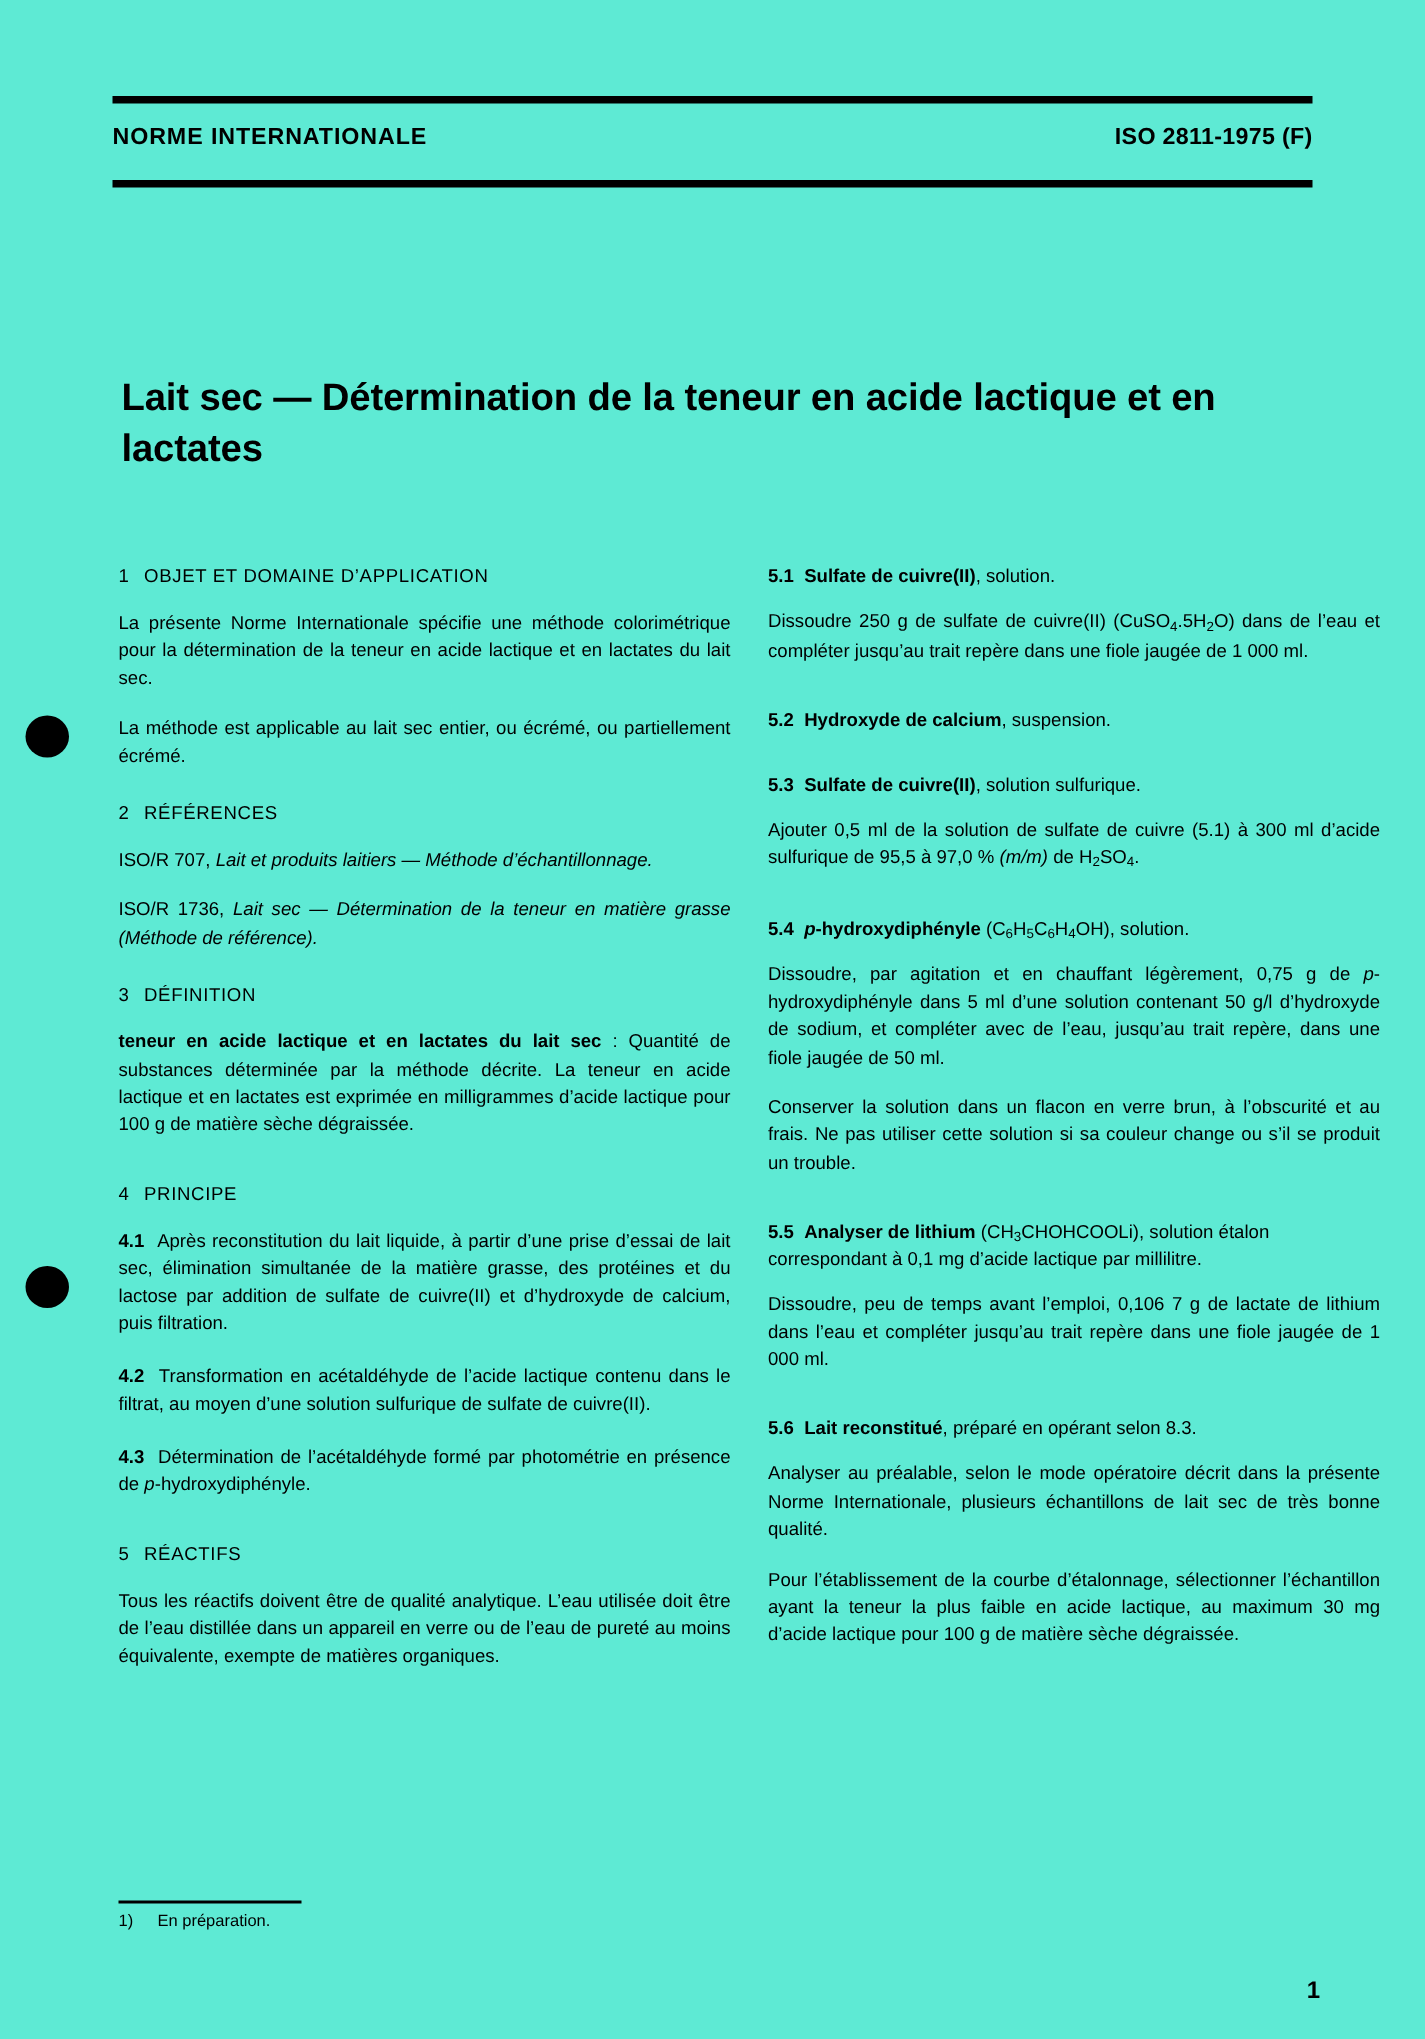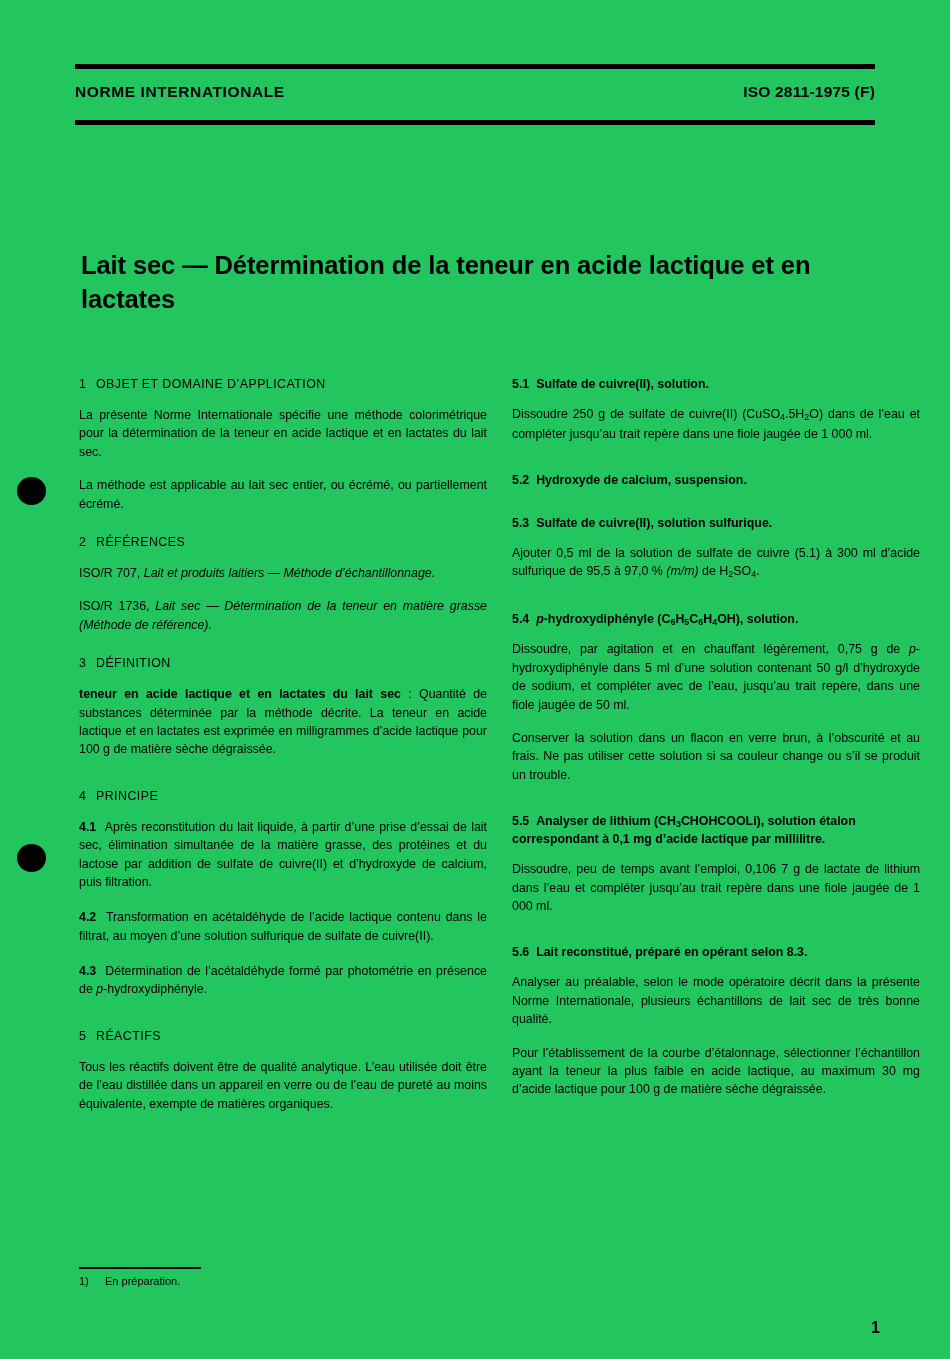--- a/index.html
+++ b/index.html
@@ -9,21 +9,21 @@
     background: #ffffff;
   }
   body {
     font-family: "Liberation Sans", sans-serif;
     color: #000000;
   }
   .page {
     position: relative;
     width: 950px;
     height: 1359px;
-    background: #22c55e;
+    background: #5eead4;
     overflow: hidden;
   }
 
   
   .rule-top {
     position: absolute;
     left: 75px;
     top: 64px;
     width: 800px;
     height: 5px;
@@ -100,21 +100,21 @@
     display: inline-block;
     min-width: 17px;
   }
   h3.subsec {
     font-size: 12.4px;
     font-weight: bold;
     margin: 0 0 11px 0;
     line-height: 1.45;
   }
   h3.subsec .rest {
-    font-weight: bold;
+    font-weight: normal;
     text-align: center;
   }
   p.body {
     font-size: 12.4px;
     line-height: 1.48;
     margin: 0 0 15px 0;
     text-align: justify;
     text-justify: inter-word;
   }
   p.body:last-child { margin-bottom: 0; }

